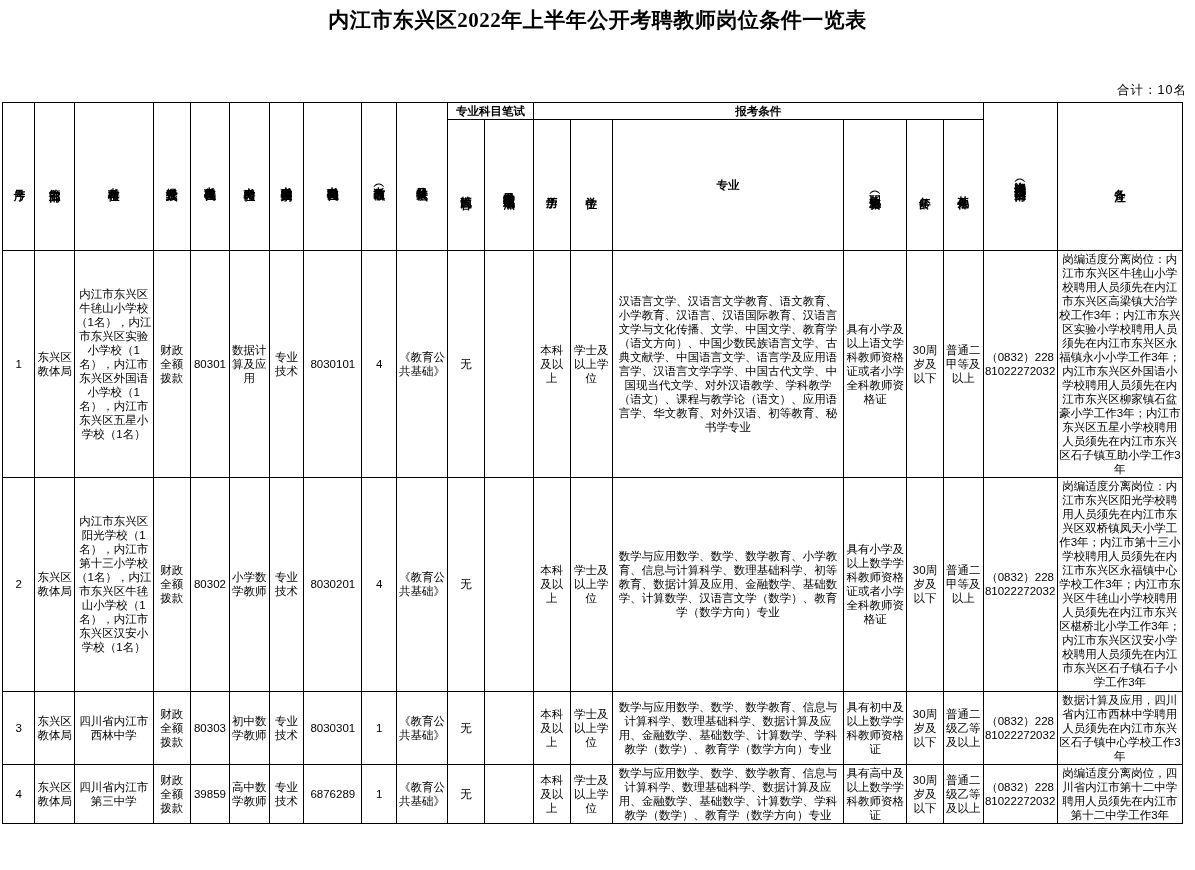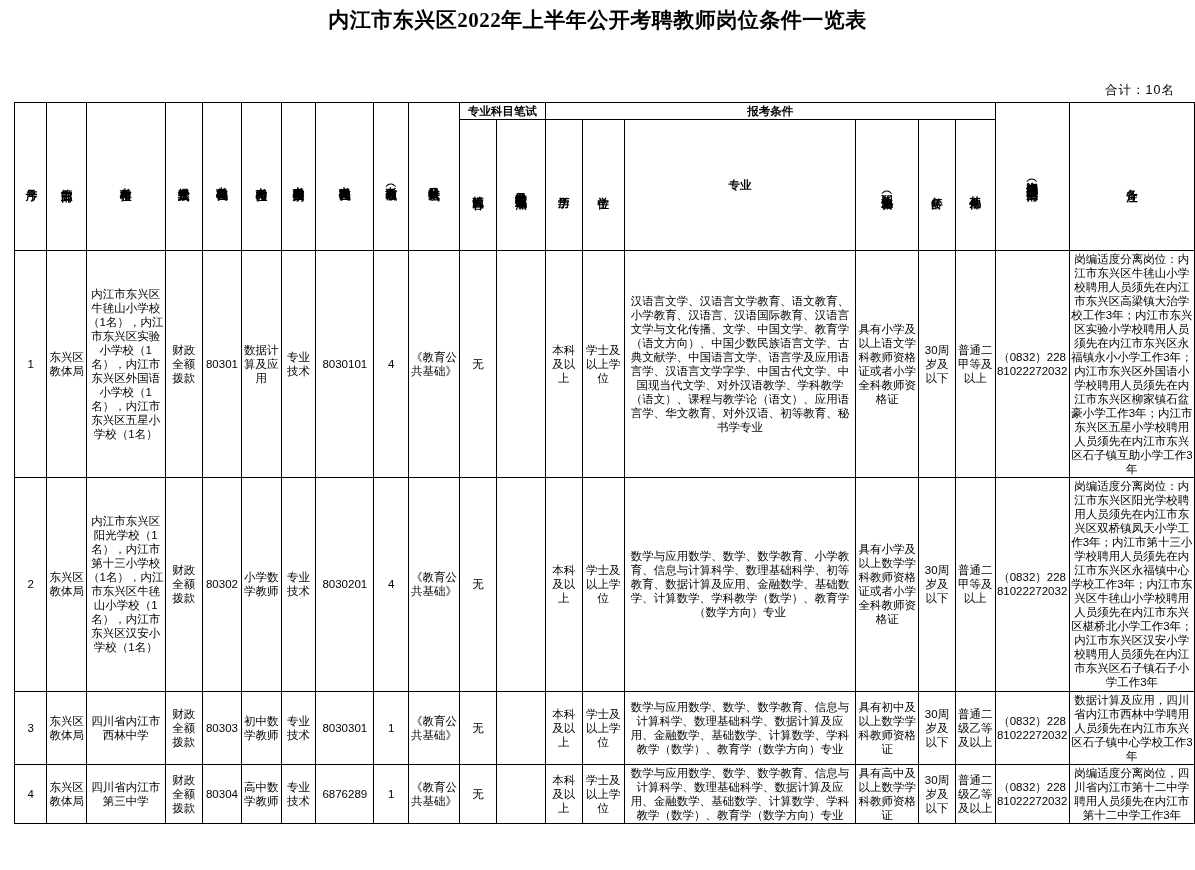--- a/index.html
+++ b/index.html
@@ -10,21 +10,21 @@
   body {
     width: 1195px;
     height: 870px;
     font-family: "Liberation Sans", sans-serif;
     color: #000000;
     overflow: hidden;
   }
   .page {
     width: 1195px;
     box-sizing: border-box;
-    padding: 0 14px;
+    padding: 0 2px;
   }
   .doc-title {
     text-align: center;
     font-size: 21px;
     font-weight: bold;
     letter-spacing: 0.5px;
     padding: 6px 0 4px 0;
     font-family: "Liberation Serif", serif;
   }
   .total-line {
@@ -173,21 +173,21 @@
         <td>80302</td>
         <td class="vmid-narrow">小学数学教师</td>
         <td class="vmid-narrow">专业技术</td>
         <td>8030201</td>
         <td>4</td>
         <td class="vmid-narrow">《教育公共基础》</td>
         <td>无</td>
         <td></td>
         <td class="vmid-narrow">本科及以上</td>
         <td class="vmid-narrow">学士及以上学位</td>
-        <td class="major">数学与应用数学、数学、数学教育、小学教育、信息与计算科学、数理基础科学、初等教育、数据计算及应用、金融数学、基础数学、计算数学、学科教学（数学）、教育学（数学方向）专业</td>
+        <td class="major">数学与应用数学、数学、数学教育、小学教育、信息与计算科学、数理基础科学、初等教育、数据计算及应用、金融数学、基础数学、计算数学、汉语言文学（数学）、教育学（数学方向）专业</td>
         <td class="vmid-narrow">具有小学及以上数学学科教师资格证或者小学全科教师资格证</td>
         <td class="vmid-narrow">30周岁及以下</td>
         <td class="vmid-narrow">普通二甲等及以上</td>
         <td class="vmid-narrow">（0832）22881022272032</td>
         <td class="smallnote">岗编适度分离岗位：内江市东兴区阳光学校聘用人员须先在内江市东兴区双桥镇凤天小学工作3年；内江市第十三小学校聘用人员须先在内江市东兴区永福镇中心学校工作3年；内江市东兴区牛毪山小学校聘用人员须先在内江市东兴区椹桥北小学工作3年；内江市东兴区汉安小学校聘用人员须先在内江市东兴区石子镇石子小学工作3年</td>
       </tr>
 
       <tr>
         <td>3</td>
         <td class="vmid-narrow">东兴区教体局</td>
@@ -209,21 +209,21 @@
         <td class="vmid-narrow">普通二级乙等及以上</td>
         <td class="vmid-narrow">（0832）22881022272032</td>
         <td class="smallnote">数据计算及应用，四川省内江市西林中学聘用人员须先在内江市东兴区石子镇中心学校工作3年</td>
       </tr>
 
       <tr>
         <td>4</td>
         <td class="vmid-narrow">东兴区教体局</td>
         <td class="vmid-narrow">四川省内江市第三中学</td>
         <td class="vmid-narrow">财政全额拨款</td>
-        <td>80304</td>
+        <td>39859</td>
         <td class="vmid-narrow">高中数学教师</td>
         <td class="vmid-narrow">专业技术</td>
         <td>6876289</td>
         <td>1</td>
         <td class="vmid-narrow">《教育公共基础》</td>
         <td>无</td>
         <td></td>
         <td class="vmid-narrow">本科及以上</td>
         <td class="vmid-narrow">学士及以上学位</td>
         <td class="major">数学与应用数学、数学、数学教育、信息与计算科学、数理基础科学、数据计算及应用、金融数学、基础数学、计算数学、学科教学（数学）、教育学（数学方向）专业</td>

